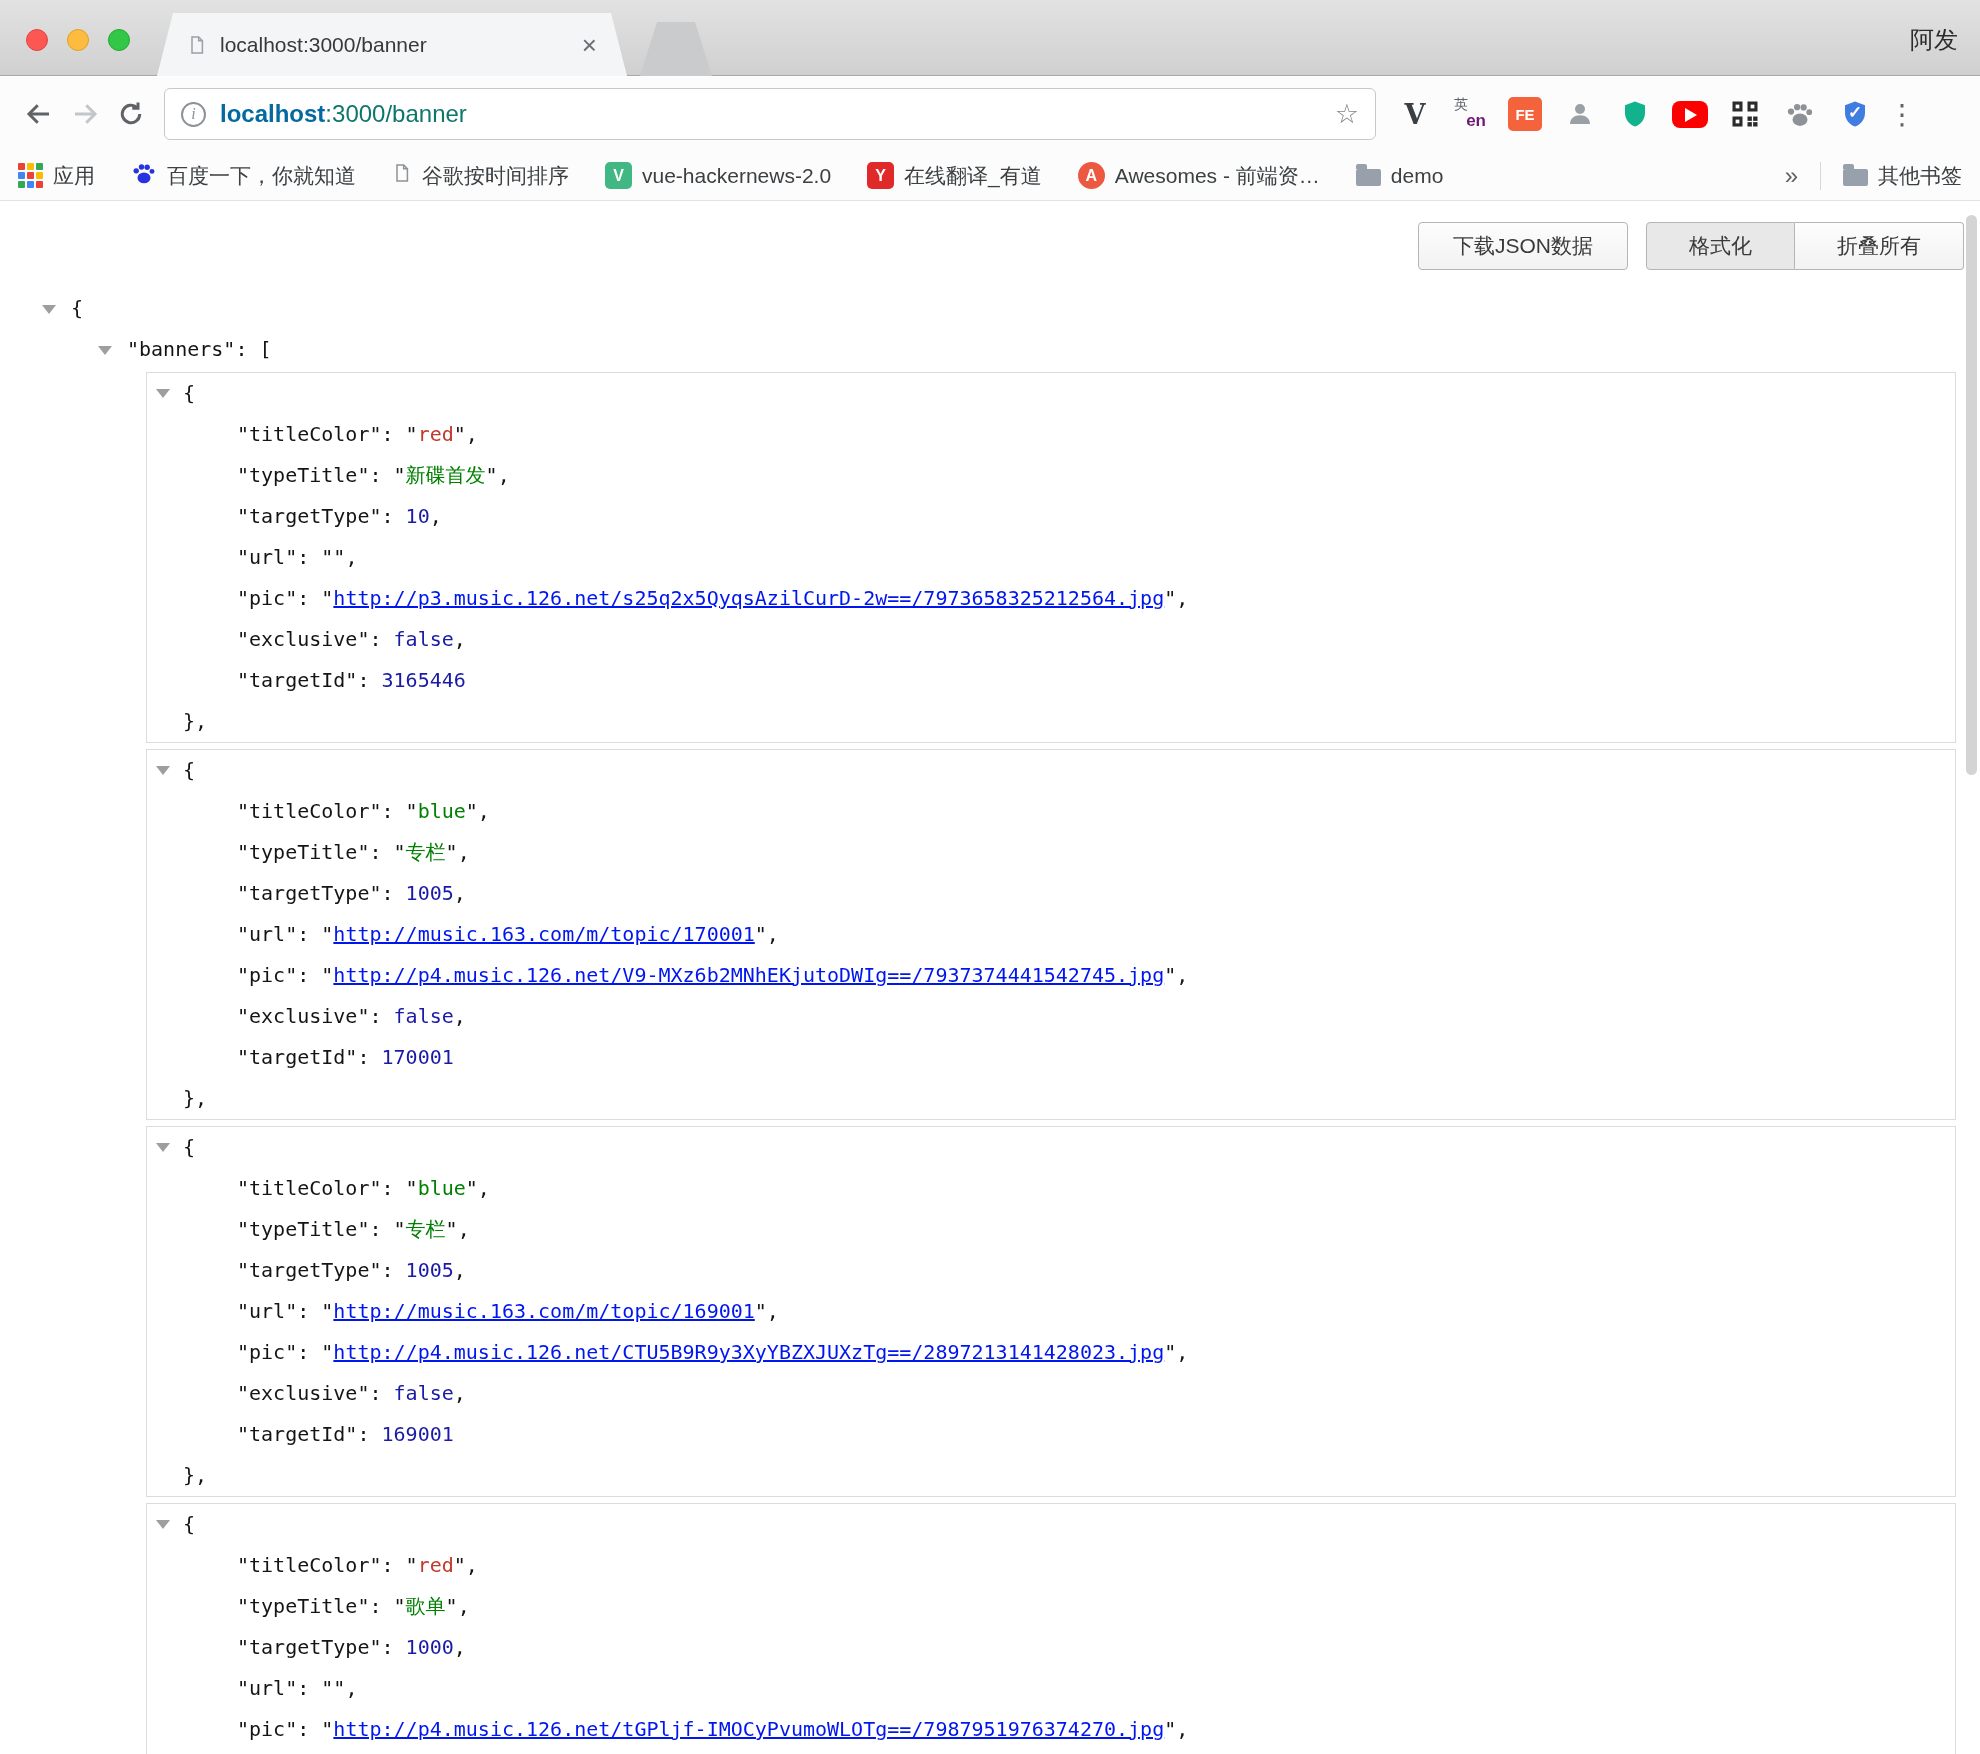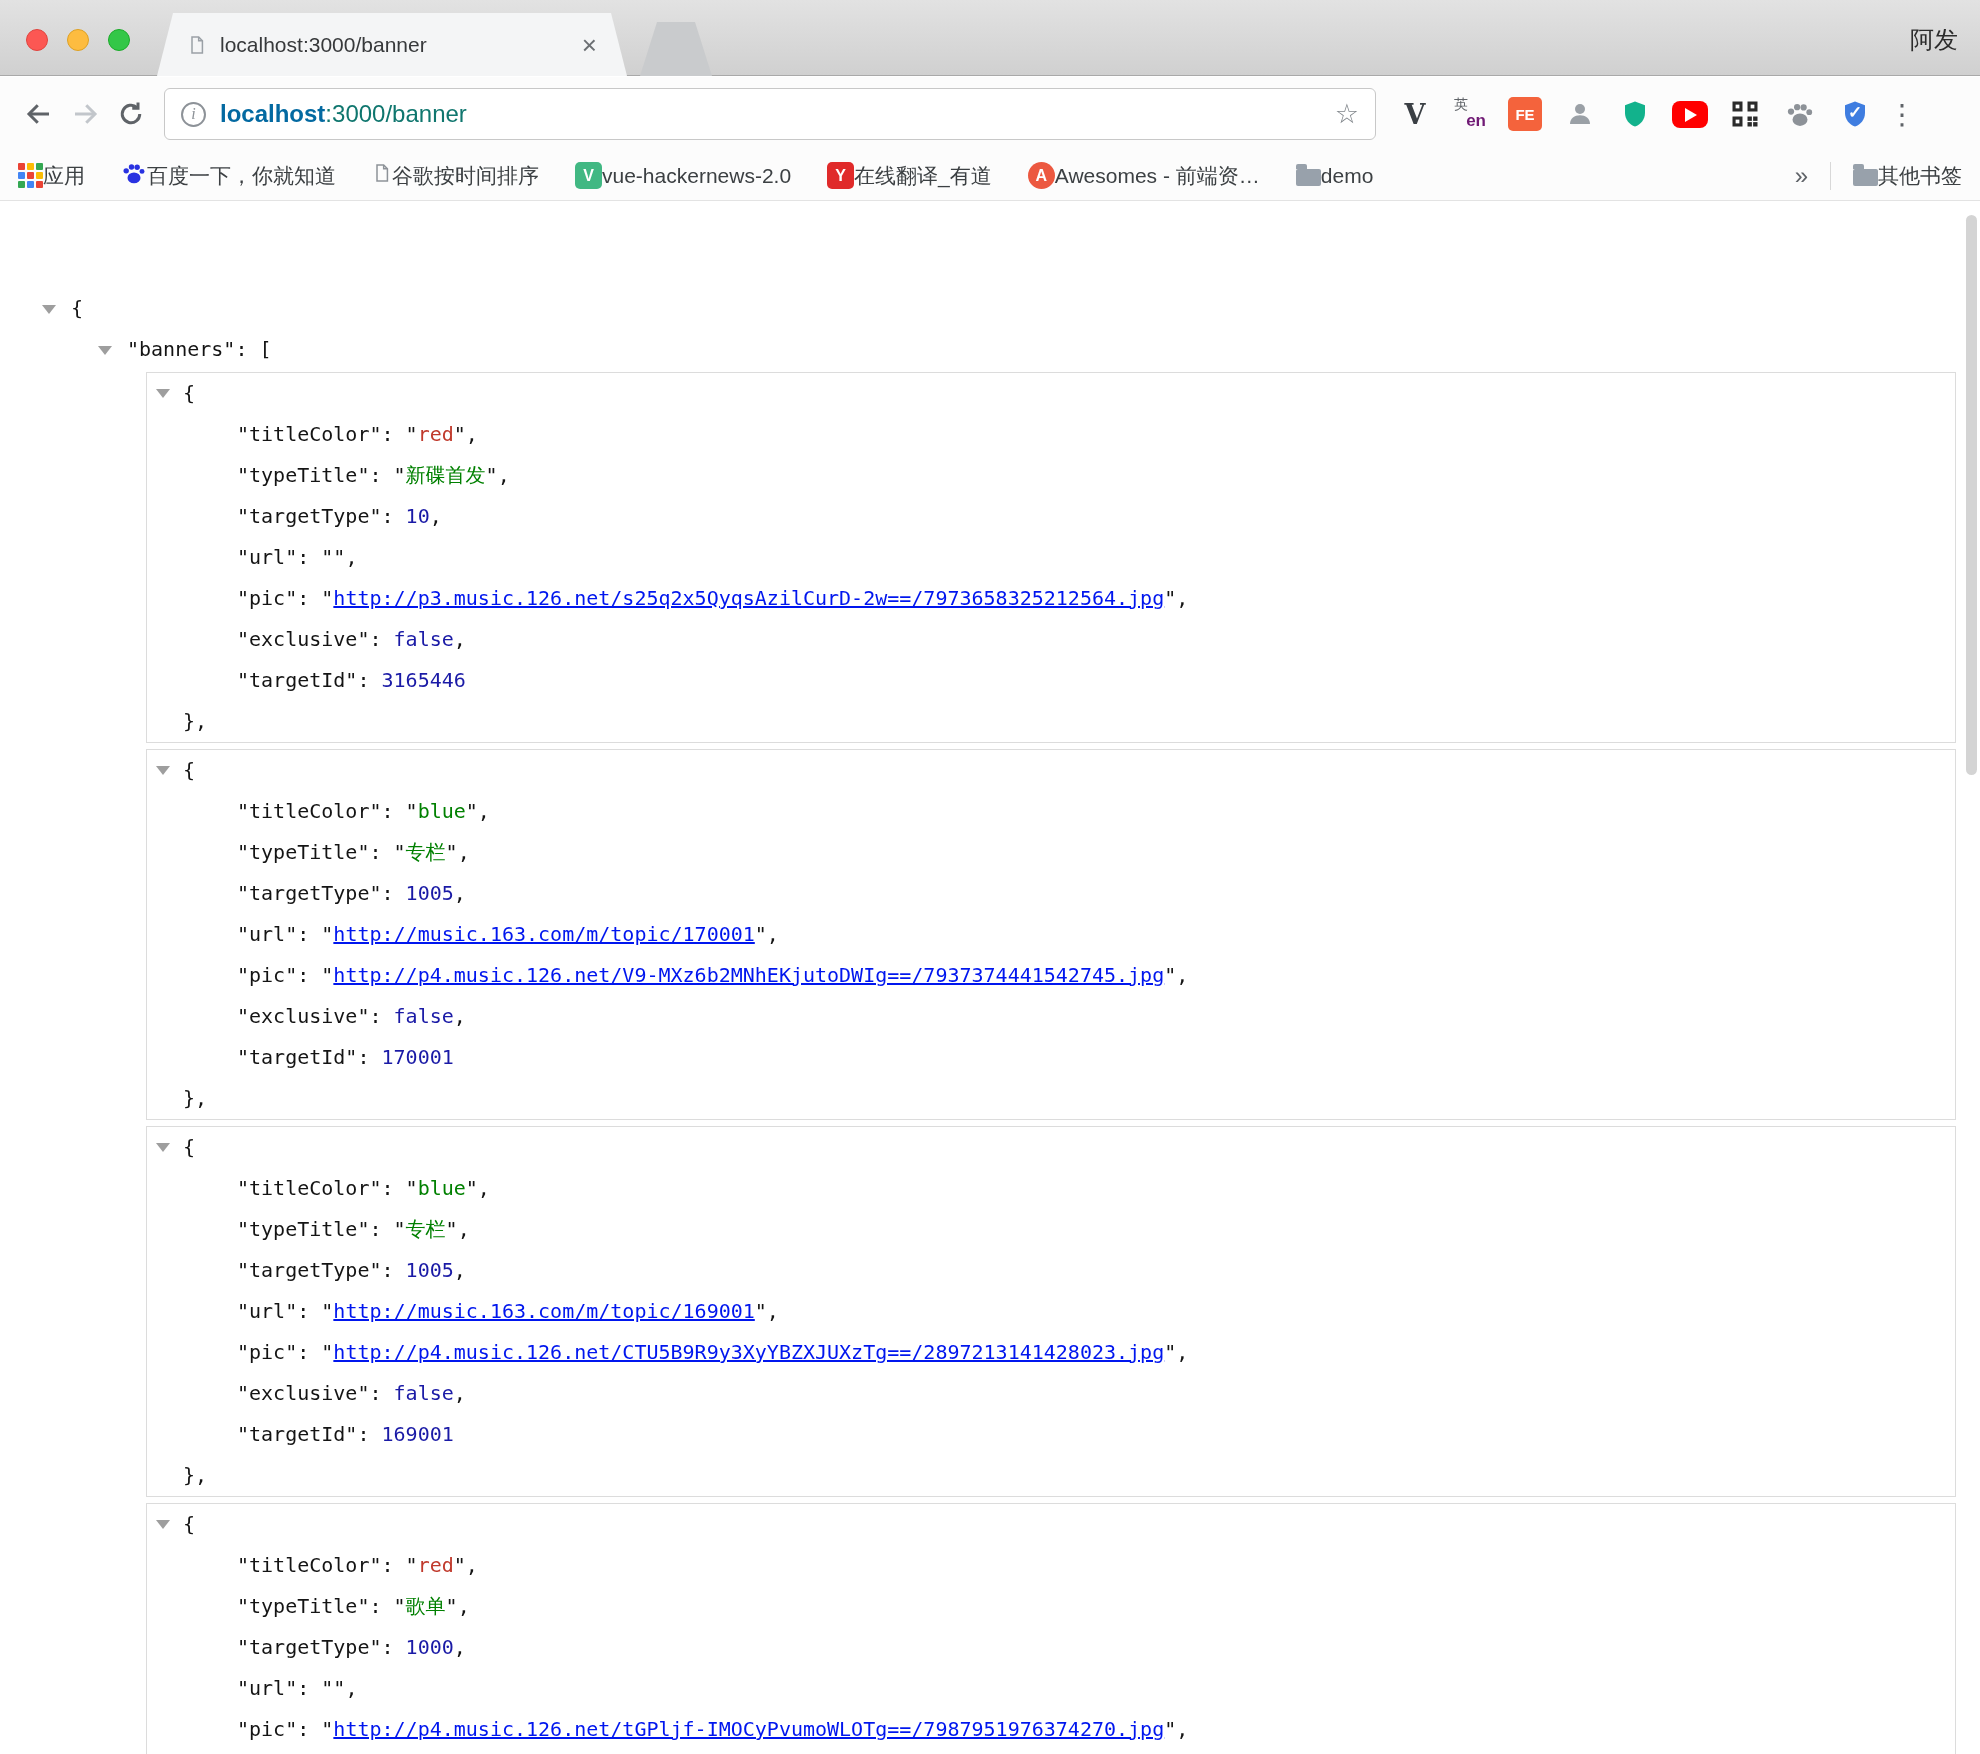--- a/index.html
+++ b/index.html
@@ -50,21 +50,21 @@
   .ext-yt{width:36px;height:27px;background:#f00;border-radius:8px;position:relative}
   .ext-yt::before{content:"";position:absolute;left:13px;top:7px;border-left:12px solid #fff;
     border-top:7px solid transparent;border-bottom:7px solid transparent}
   .shield-green{color:#12b28c}.shield-blue{color:#3f7de0}
   .shield-check{position:absolute;color:#fff;font-size:17px;font-weight:700;top:7px}
   .menu-dots{font-size:28px;color:#5f6368;margin-left:14px}
 
   
   .bookmarks{position:absolute;top:151px;left:0;right:0;height:50px;background:#fcfcfc;
     border-bottom:1px solid #e3e3e3;display:flex;align-items:center;padding:0 18px;gap:36px}
-  .bm{display:flex;align-items:center;font-size:21px;color:#3c4043;white-space:nowrap}
+  .bm{display:flex;align-items:center;gap:10px;font-size:21px;color:#3c4043;white-space:nowrap}
   .ic-apps{display:grid;grid-template-columns:repeat(3,7px);grid-gap:2px}
   .ic-apps i{width:7px;height:7px;border-radius:1px}
   .ic-apps i:nth-child(1){background:#EA4335}.ic-apps i:nth-child(2){background:#FBBC05}
   .ic-apps i:nth-child(3){background:#34A853}.ic-apps i:nth-child(4){background:#4285F4}
   .ic-apps i:nth-child(5){background:#EA4335}.ic-apps i:nth-child(6){background:#FBBC05}
   .ic-apps i:nth-child(7){background:#34A853}.ic-apps i:nth-child(8){background:#4285F4}
   .ic-apps i:nth-child(9){background:#EA4335}
   .ic-letter{width:27px;height:27px;font-size:16px}
   .ic-vue{background:#41b883}.ic-youdao{background:#e02a2a}
   .ic-awesomes{background:#ec5840;border-radius:50%}
@@ -266,20 +266,27 @@
     <span class="bm-right">
       <span class="chev">»</span>
       <span class="bm-sep"></span>
       <span class="bm">
         <span class="ic-folder"></span>
         <span>其他书签</span>
       </span>
     </span>
   </div>
 
+  <div class="actions">
+    <span class="btn">下载JSON数据</span>
+    <span class="btn-group">
+      <span class="btn active">格式化</span>
+      <span class="btn">折叠所有</span>
+    </span>
+  </div>
 
   <div class="json" id="json-root">
       <div class="row"><span class="caret"></span><span class="p">{</span></div>
       <div class="row lvl1"><span class="caret"></span><span class="k">"banners"</span><span class="p">: [</span></div>
       <div class="arr">
         <div class="obj-box">
           <span class="caret caret-abs"></span>
           <div class="row open"><span class="p">{</span></div>
           <div class="row prop"><span class="k">"titleColor"</span><span class="p">: </span><span class="p">"</span><span class="str" style="color: rgb(192, 57, 43);">red</span><span class="p">"</span><span class="p">,</span></div>
           <div class="row prop"><span class="k">"typeTitle"</span><span class="p">: </span><span class="p">"</span><span class="str">新碟首发</span><span class="p">"</span><span class="p">,</span></div>

